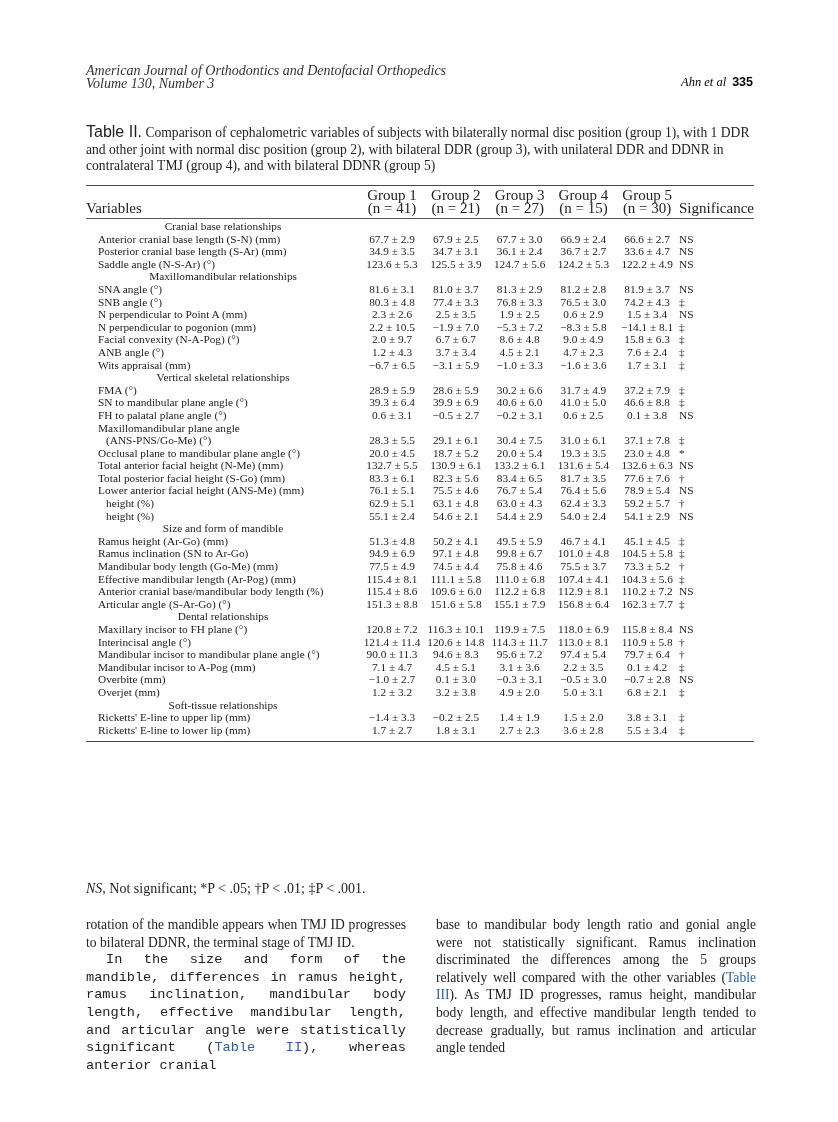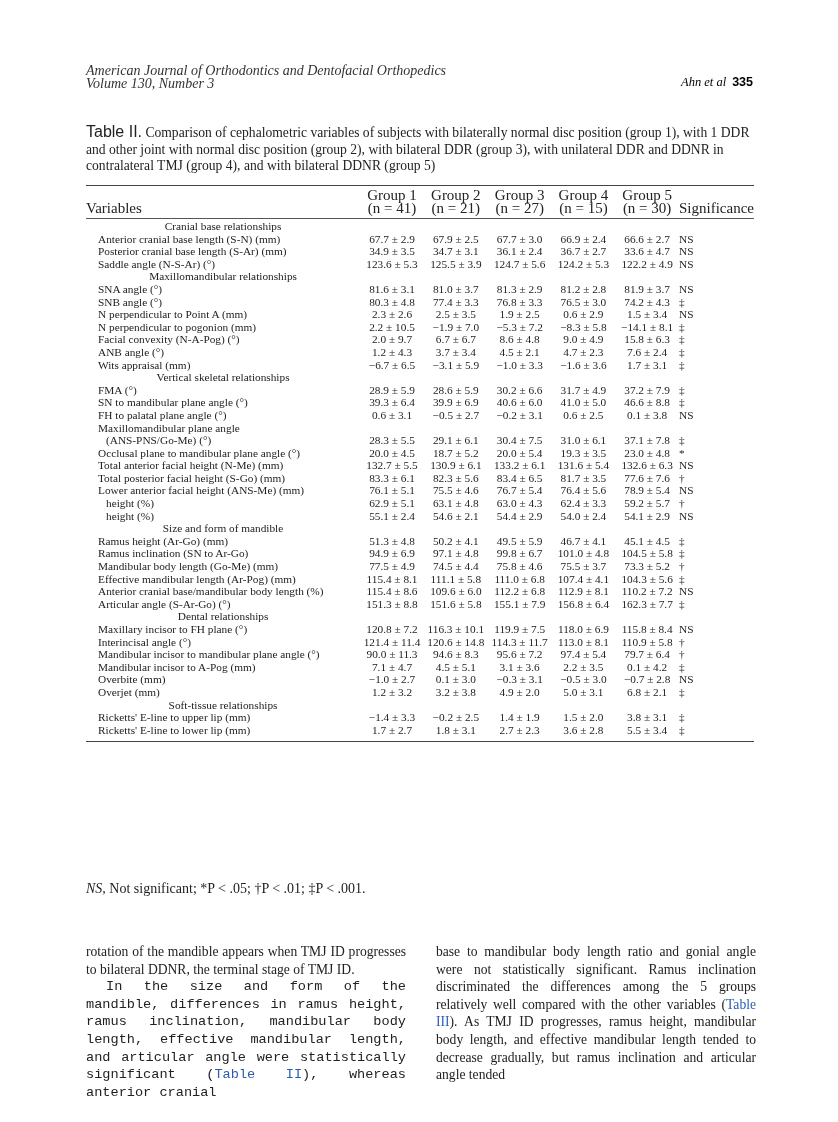--- a/index.html
+++ b/index.html
@@ -18,21 +18,21 @@
   thead th { font-weight:normal; font-size:15px; vertical-align:bottom; }
   thead tr.hrow th { height:28px; line-height:12.5px; padding-bottom:3px; }
   .c-var { text-align:left; width:255px; }
   .c-g { text-align:center; width:64px; }
   .c-sig { width:60px; }
   td.sec { padding-left:0;text-align:center; }
   td.item { padding-left:12px; }
   td.item2 { padding-left:20px; }
   .footnote { position:absolute; left:86px; top:881px; font-size:14px; }
   .footnote i { font-style:italic; }
-  .body-col { position:absolute; top:943px; width:320px; font-size:13.6px; line-height:17.6px; text-align:justify; color:#222; }
+  .body-col { position:absolute; top:916px; width:320px; font-size:13.6px; line-height:17.6px; text-align:justify; color:#222; }
   .col-left { left:86px; }
   .col-right { left:436px; }
   .indent { text-indent:20px;font-family:Liberation Mono, monospace; }
   .link { color:#2a5db0; }
 </style>
 </head>
 <body>
 
 <div class="hdr-left">
   <div>American Journal of Orthodontics and Dentofacial Orthopedics</div>

